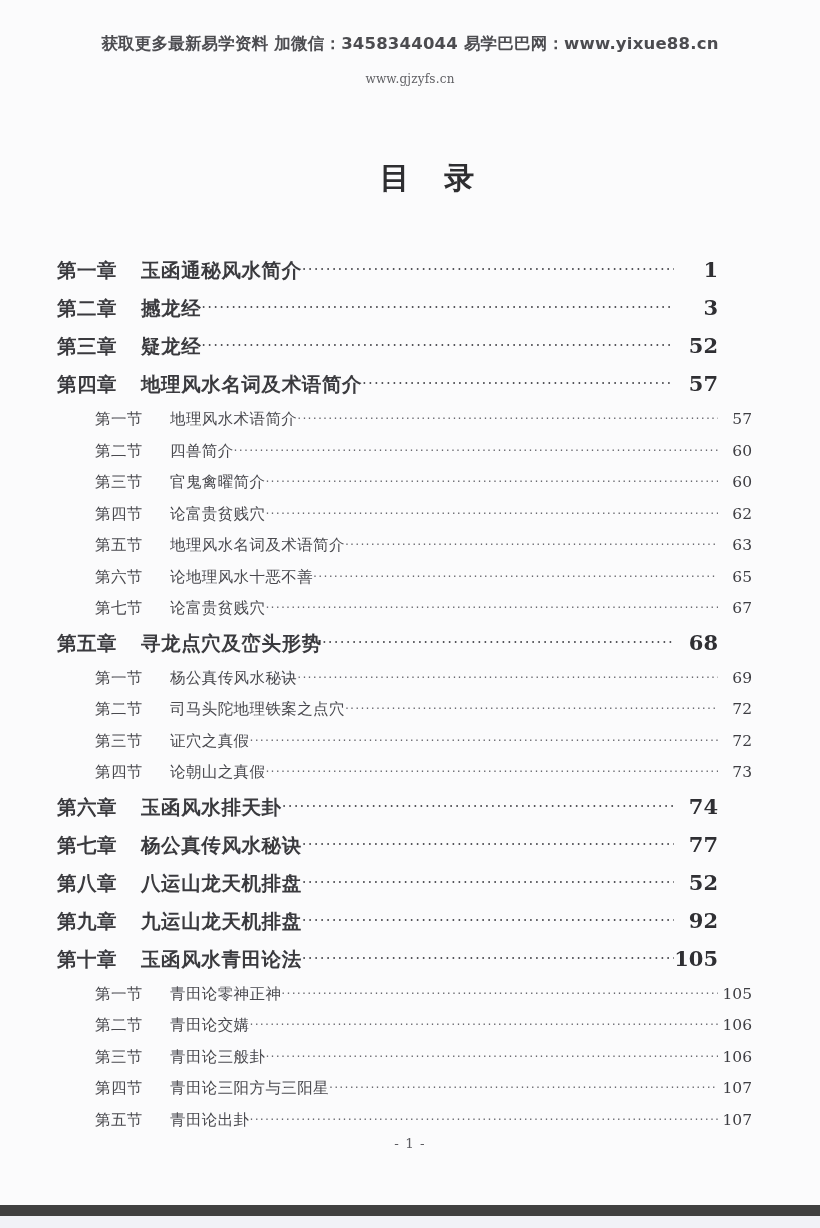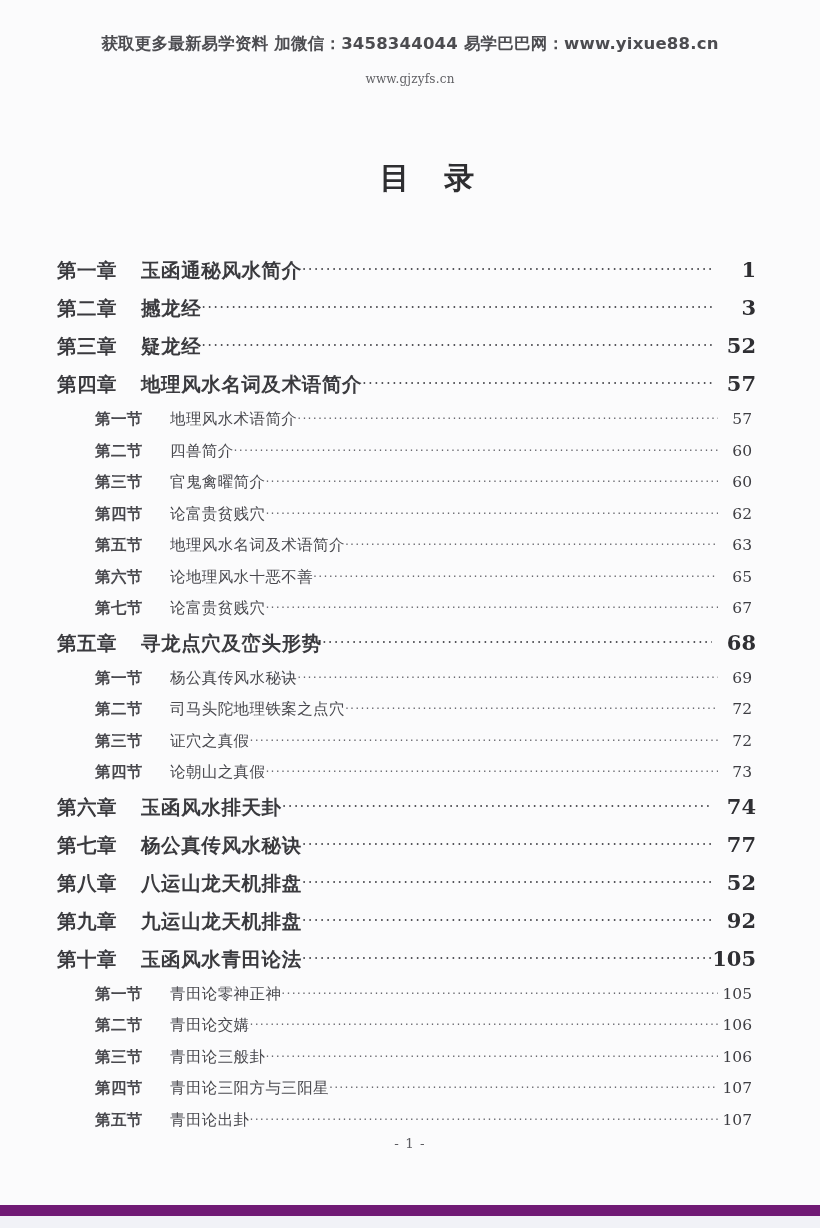--- a/index.html
+++ b/index.html
@@ -12,21 +12,21 @@
     width: 820px;
     height: 1228px;
     overflow: hidden;
     font-family: "DejaVu Sans", "Liberation Sans", sans-serif;
   }
 
   
   .scan-viewport {
     width: 820px;
     height: 1228px;
-    background: #701a75;
+    background: #404040;
     position: relative;
   }
   .page-sheet {
     position: absolute;
     left: 0;
     top: 0;
     width: 820px;
     height: 1205px;
     background: #fbfbfc;
     box-sizing: border-box;
@@ -120,21 +120,21 @@
   .toc-row .page-no {
     flex: 0 0 auto;
     text-align: right;
     font-family: "DejaVu Serif", "Liberation Serif", serif;
   }
 
   
   .toc-row.chapter {
     height: 38px;
     padding-left: 57px;
-    padding-right: 64px;
+    padding-right: 102px;
     font-size: 19.5px;
   }
   .toc-row.chapter .num-label {
     width: 84px;
     letter-spacing: 0.5px;
   }
   .toc-row.chapter .entry-title {
     letter-spacing: 0.6px;
   }
   .toc-row.chapter .leader {
@@ -151,21 +151,21 @@
   
   .toc-row.section {
     height: 31.5px;
     padding-left: 95px;
     padding-right: 68px;
     font-size: 15.5px;
     color: #49494e;
   }
   .toc-row.section .num-label {
     width: 75px;
-    font-weight: bold;
+    font-weight: normal;
     letter-spacing: 0.4px;
   }
   .toc-row.section .entry-title {
     font-weight: normal;
     letter-spacing: 0.4px;
   }
   .toc-row.section .leader {
     font-size: 12.5px;
     color: #6a6a70;
     top: -1px;

